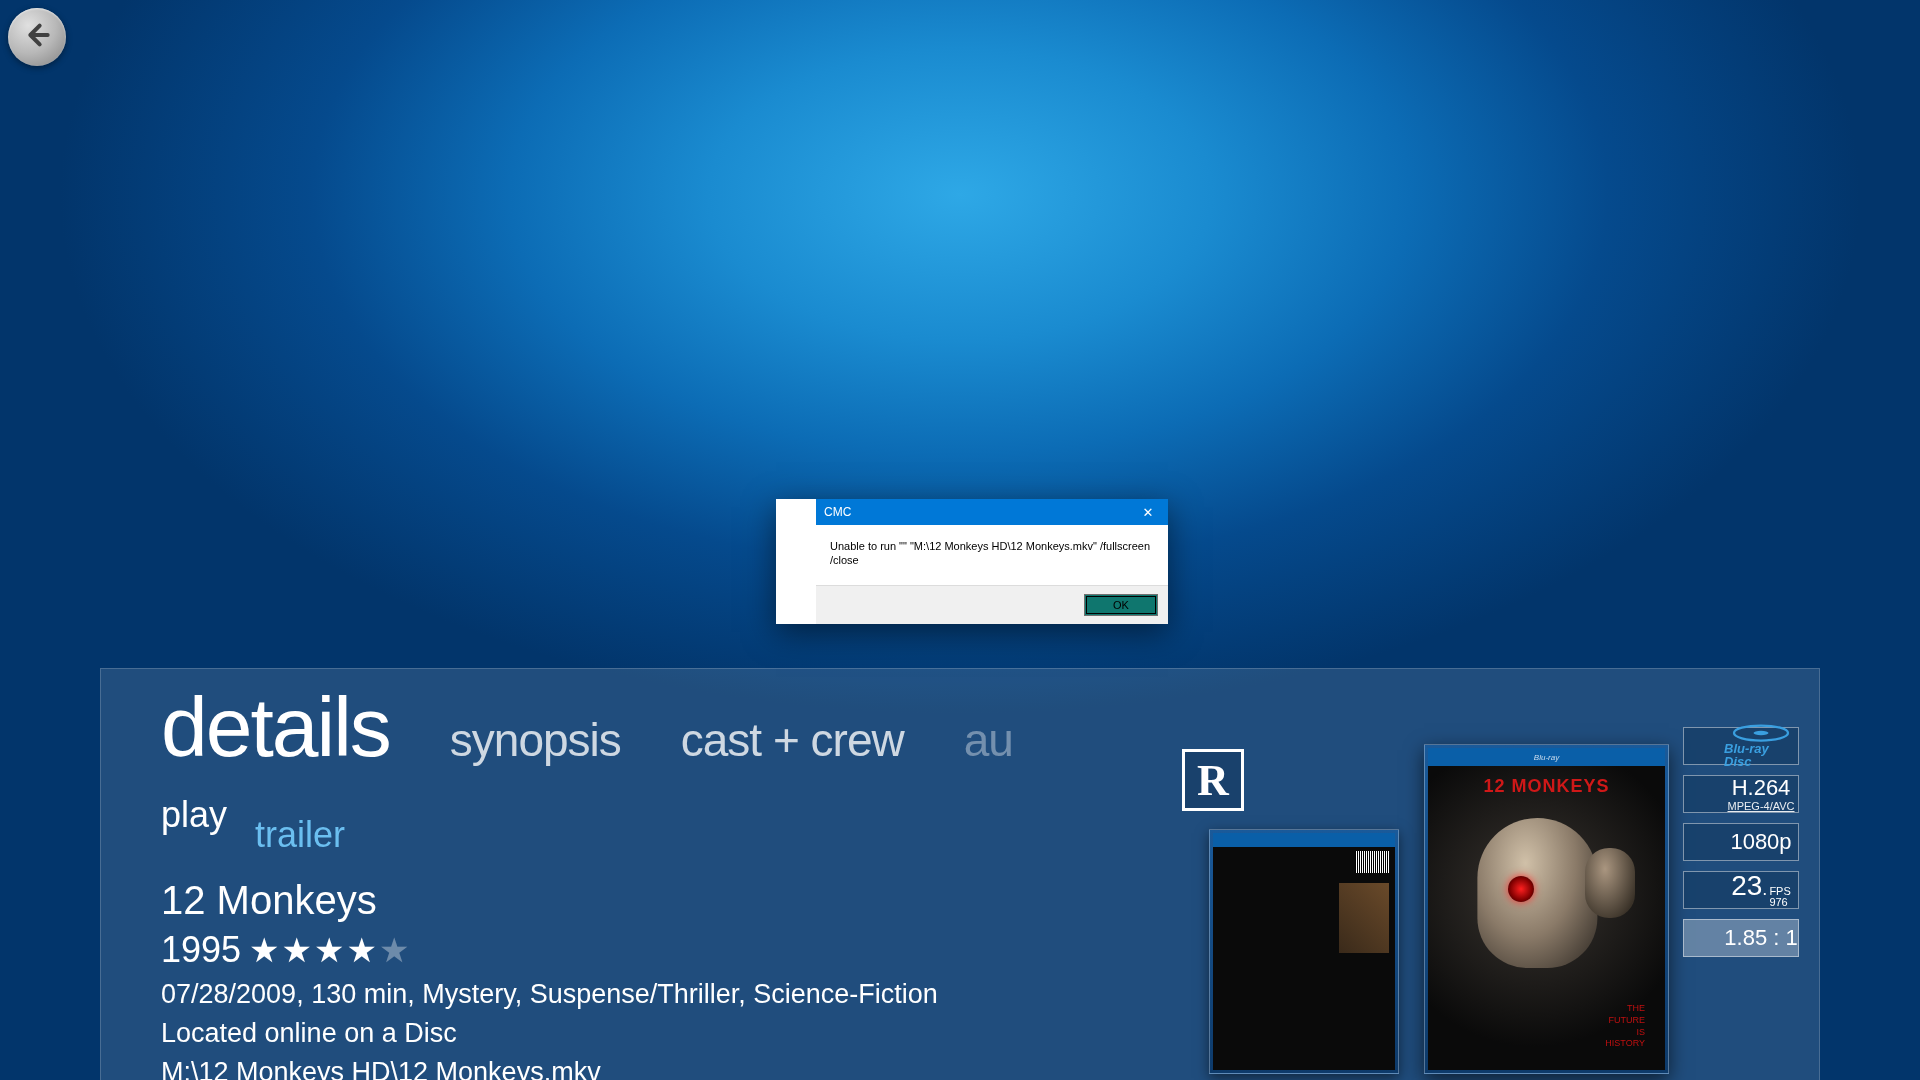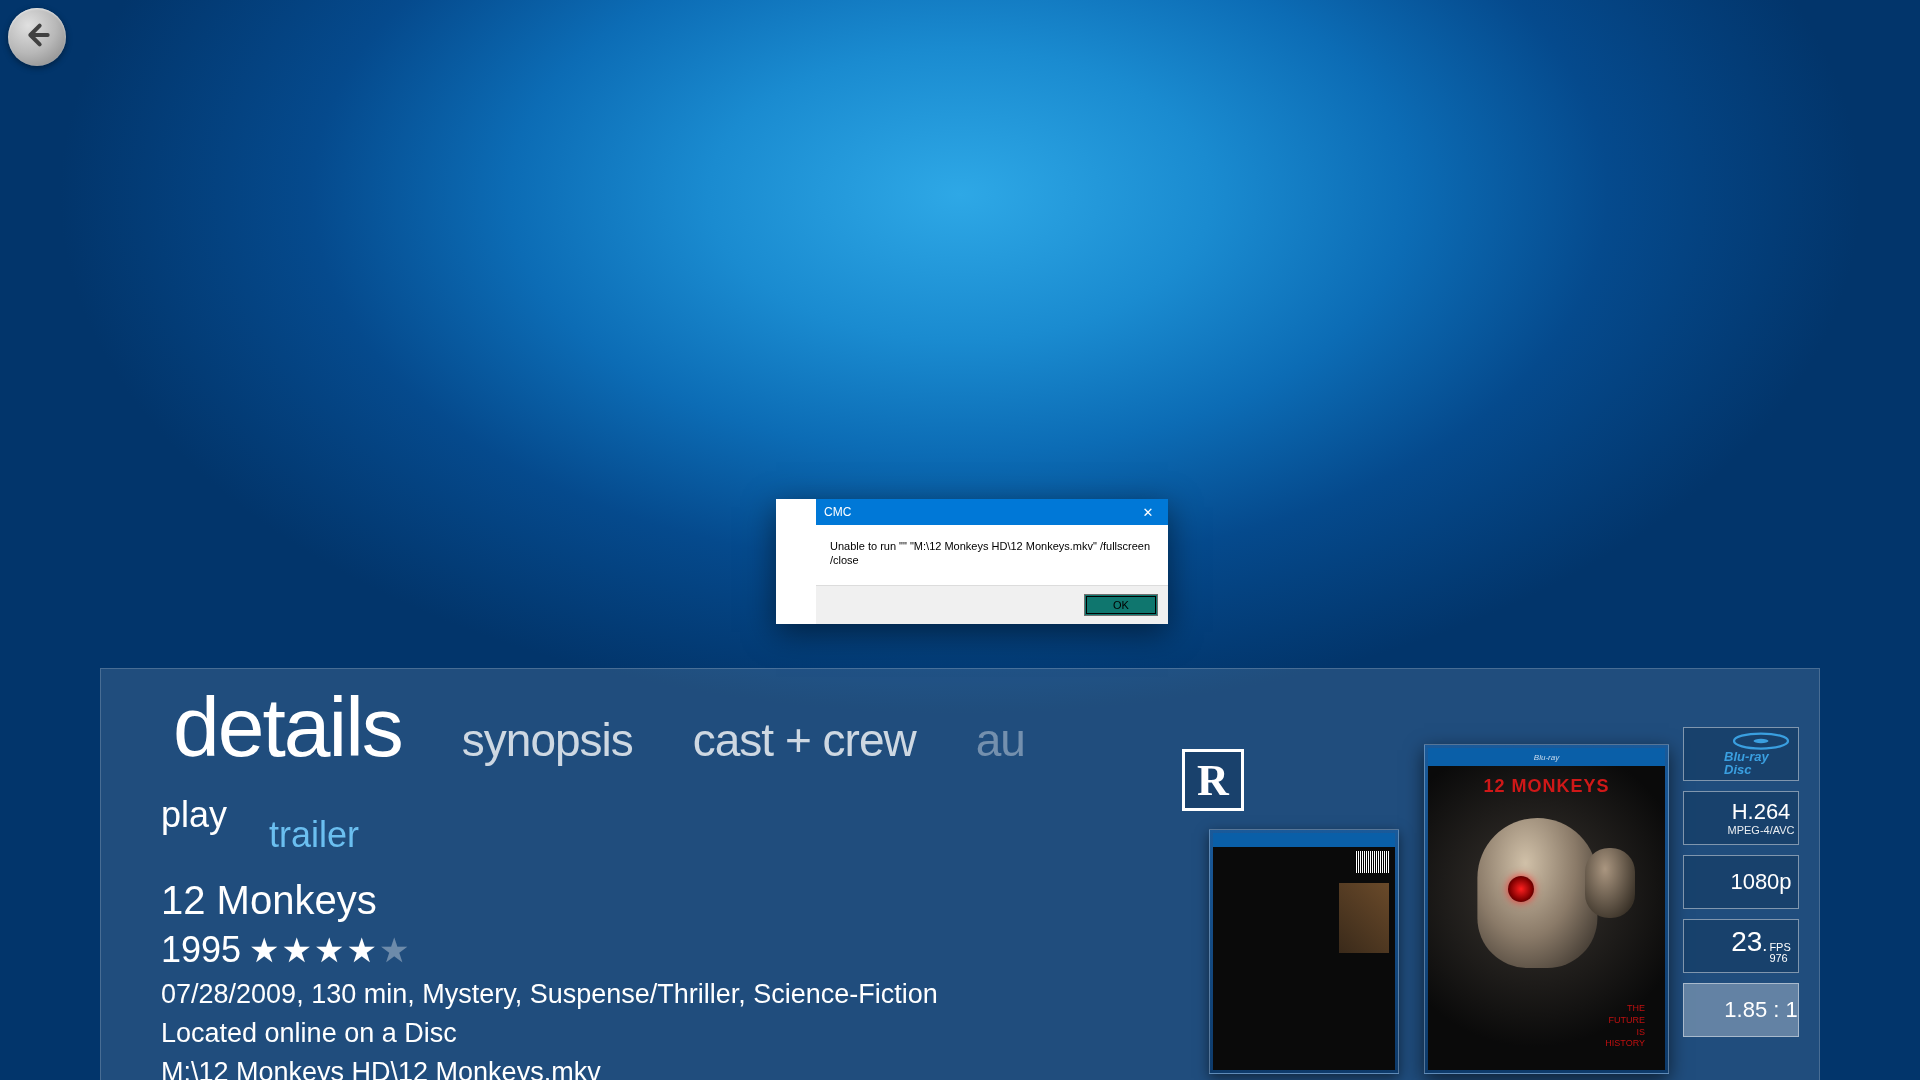--- a/index.html
+++ b/index.html
@@ -34,26 +34,26 @@
     padding: 10px 60px 0 60px;
     overflow: hidden;
   }
   .tabs-row {
     display: flex;
     align-items: baseline;
     gap: 60px;
     font-weight: 300;
     white-space: nowrap;
   }
-  .tab-main { font-size: 84px; color: #fff; letter-spacing: -2px; margin-left: 12px; }
+  .tab-main { font-size: 84px; color: #fff; letter-spacing: -2px; }
   .tab-other { font-size: 46px; color: rgba(255,255,255,0.78); letter-spacing: -1px; cursor: pointer; }
   .tab-cut { font-size: 46px; color: rgba(255,255,255,0.38); letter-spacing: -1px; }
 
   .actions-row {
-    display: flex; gap: 42px; margin-top: 18px;
+    display: flex; gap: 28px; margin-top: 18px;
     font-size: 36px; font-weight: 400;
   }
   .action-play { color: #fff; cursor: pointer; }
   .action-trailer { color: #6bbff0; cursor: pointer; margin-top: 20px; }
 
   .movie-title { font-size: 40px; font-weight: 400; margin-top: 22px; }
   .year-row { display: flex; align-items: center; gap: 8px; margin-top: 6px; font-size: 36px; }
   .stars { display: flex; gap: 2px; }
   .star { font-size: 34px; line-height: 1; }
   .star.full { color: #fff; }
@@ -114,27 +114,27 @@
 
   
   .badges {
     position: absolute; top: 58px; right: 20px;
     width: 116px;
     display: flex; flex-direction: column; gap: 10px;
   }
   .badge {
     border: 1px solid rgba(255,255,255,0.45);
     background: rgba(0,30,60,0.25);
-    height: 54px;
+    height: 38px;
     display: flex; flex-direction: column; align-items: center; justify-content: center;
     font-size: 22px; font-weight: 400;
     line-height: 1;
     padding-left: 40px;
   }
-  .badge .sub { font-size: 11px; margin-top: 2px; opacity: 0.9; }
+  .badge .sub { font-size: 11px; margin-top: 2px; opacity: 0.9; text-decoration: underline; }
   .badge.bluray { color: #3a9fe0; font-style: italic; font-weight: 600; font-size: 20px;}
   .badge.bluray svg { width: 60px; height: 18px; }
   .badge .fpsrow { display: flex; align-items: baseline; }
   .badge .big { font-size: 28px; }
   .badge .dot { font-size: 18px; }
   .badge .stack { display: flex; flex-direction: column; font-size: 11px; line-height: 1; margin-left: 2px; }
   .badge.aspect { background: rgba(255,255,255,0.3); }
 
   
   .dialog {

